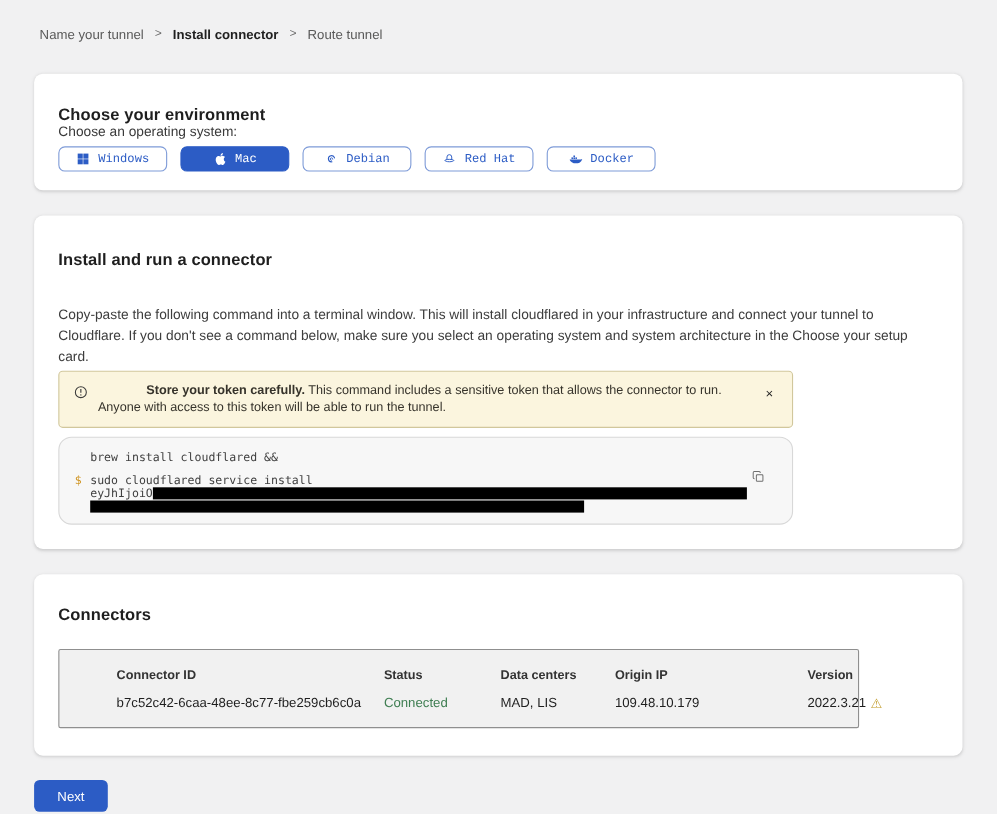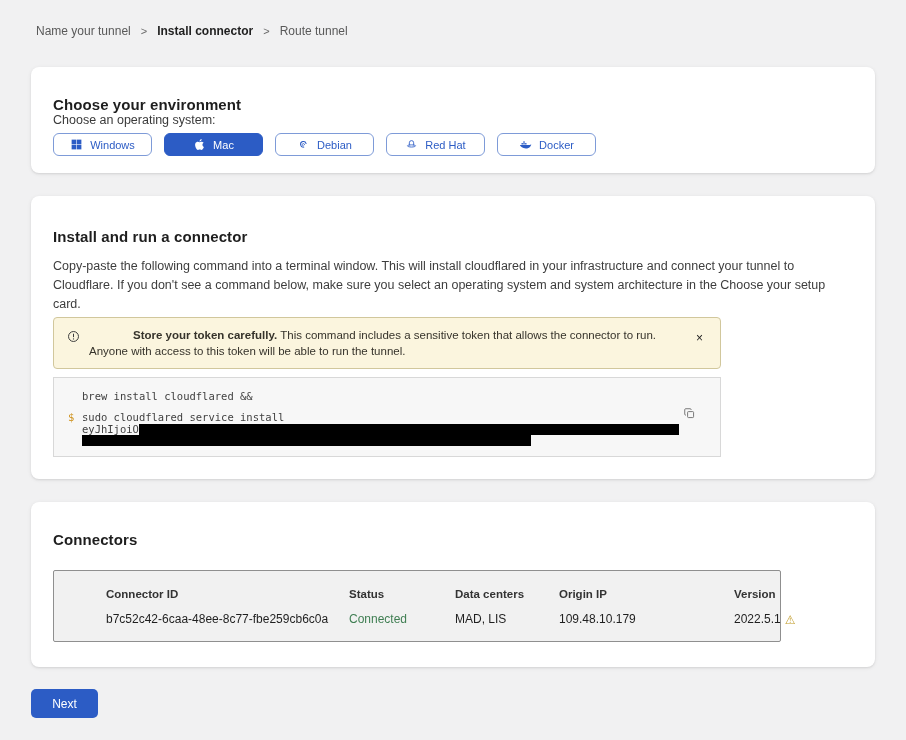--- a/index.html
+++ b/index.html
@@ -19,42 +19,42 @@
   
   .card { background:#ffffff; border-radius:8px; margin:0 31px; box-shadow:0 1px 2px rgba(0,0,0,.07), 0 1px 4px rgba(0,0,0,.08); }
   .card-title { margin:0; font-size:15px; line-height:16px; font-weight:bold; color:#1e1e1e; letter-spacing:.1px; }
 
   .card-env { margin-top:29px; padding:30px 22px 17px; }
   .os-label { font-size:12.5px; line-height:14px; color:#3a3a3a; }
   .os-row { display:flex; gap:12px; margin-top:6px; }
   .os-btn {
     width:99px; height:23px; border-radius:6px; padding:0;
     border:1px solid #7e9bd8; background:#fff; color:#2c5cc5;
-    font-family:Liberation Sans, sans-serif; font-size:11px;
+    font-family:Liberation Mono, monospace; font-size:11px;
     display:flex; align-items:center; justify-content:center; gap:7px; cursor:pointer;
   }
   .os-btn.selected { background:#2c5cc5; border-color:#2c5cc5; color:#fff; }
   .os-icon svg { display:block; width:13px; height:13px; }
 
   .card-install { margin-top:23px; padding:33px 22px 22px; }
-  .desc { margin:12px 0 0; font-size:12.5px; line-height:19px; color:#3d3d3d; max-width:802px; }
+  .desc { margin:32px 0 0; font-size:12.5px; line-height:19px; color:#3d3d3d; max-width:802px; }
 
   .banner {
     margin-top:3px; width:668px; background:#fbf5de; border:1px solid #d1c79c;
     border-radius:4px; display:flex; align-items:flex-start; gap:9px; padding:9px 10px 9px 13px;
   }
   .banner-icon { color:#3a3a3a; margin-top:3px; flex:none; }
   .banner-icon svg { display:block; width:13px; height:13px; }
   .banner-text { flex:1; font-size:11.5px; line-height:16px; color:#36332b; }
   .banner-title { font-weight:bold;margin-left:44px; }
   .banner-close { flex:none; margin-top:5px; margin-right:4px; background:none; border:none; padding:0 3px; font-size:12px; line-height:12px; color:#222; cursor:pointer; font-family:inherit; }
 
   .codeblock {
     position:relative; margin-top:8px; width:668px; background:#f7f7f7;
-    border:1px solid #d8d8d8; border-radius:0; padding:12px 40px 10px 14px;
+    border:1px solid #d8d8d8; border-radius:12px; padding:12px 40px 10px 14px;
     font-family:"DejaVu Sans Mono", monospace; font-size:10.5px; color:#3f3f3f;
   }
   .code-line { display:flex; line-height:12px; white-space:pre; }
   .gutter { width:14px; flex:none; color:#cf9422; }
   .code-spacer { height:9px; }
   .bar { display:inline-block; background:#000; height:11px; vertical-align:-2px; }
   .bar-1 { width:540px; }
   .bar-2 { width:449px; }
   .copy-btn { position:absolute; top:27px; right:22px; background:none; border:none; padding:2px; color:#6f6f6f; cursor:pointer; }
   .copy-btn svg { display:block; width:13px; height:13px; }
@@ -206,21 +206,21 @@
       <span>Data centers</span>
       <span>Origin IP</span>
       <span>Version</span>
     </div>
     <div class="t-grid t-row">
       <span>b7c52c42-6caa-48ee-8c77-fbe259cb6c0a</span>
       <span class="status-connected">Connected</span>
       <span>MAD, LIS</span>
       <span>109.48.10.179</span>
       <span class="version-cell">
-        <span>2022.5.1</span>
+        <span>2022.3.21</span>
         <span class="warn-glyph">⚠</span>
       </span>
     </div>
   </div>
 </section>
 
 
 <button class="next-btn">Next</button>
 
 

